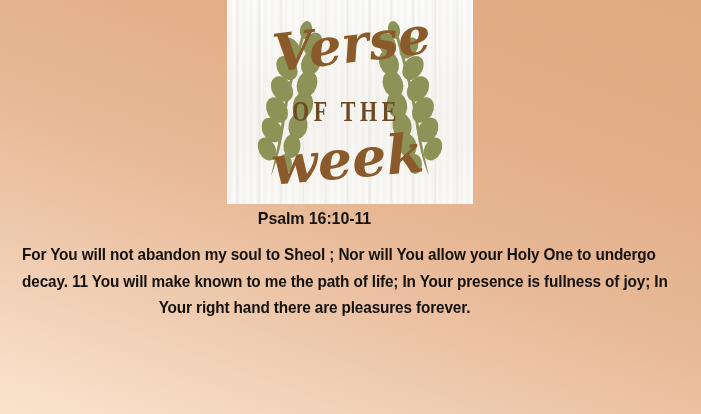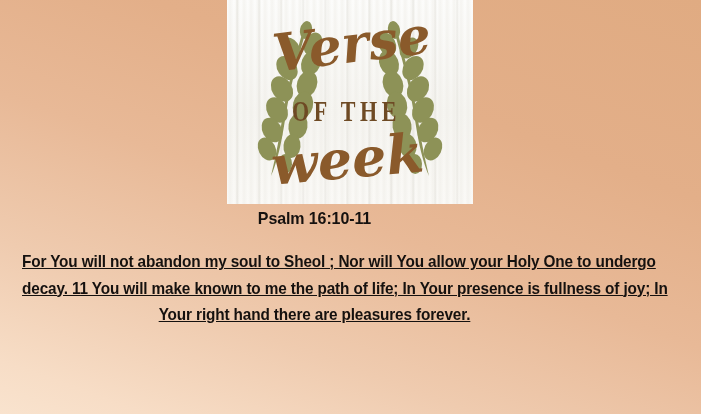--- a/index.html
+++ b/index.html
@@ -91,22 +91,21 @@
     font-size: 16.5px;
     font-weight: bold;
     line-height: 26.5px;
     letter-spacing: -0.15px;
     font-family: "Liberation Sans", sans-serif;
     transform: scaleX(0.93);
     white-space: nowrap;
   }
 
   #verse-body {
-    margin-top: 18px;
-    text-decoration: underline;
+    margin-top: 11px;
   }
 
   #reflection-body {
     margin-top: 26px;
   }
 </style>
 </head>
 <body>
 
 <div id="slide">

